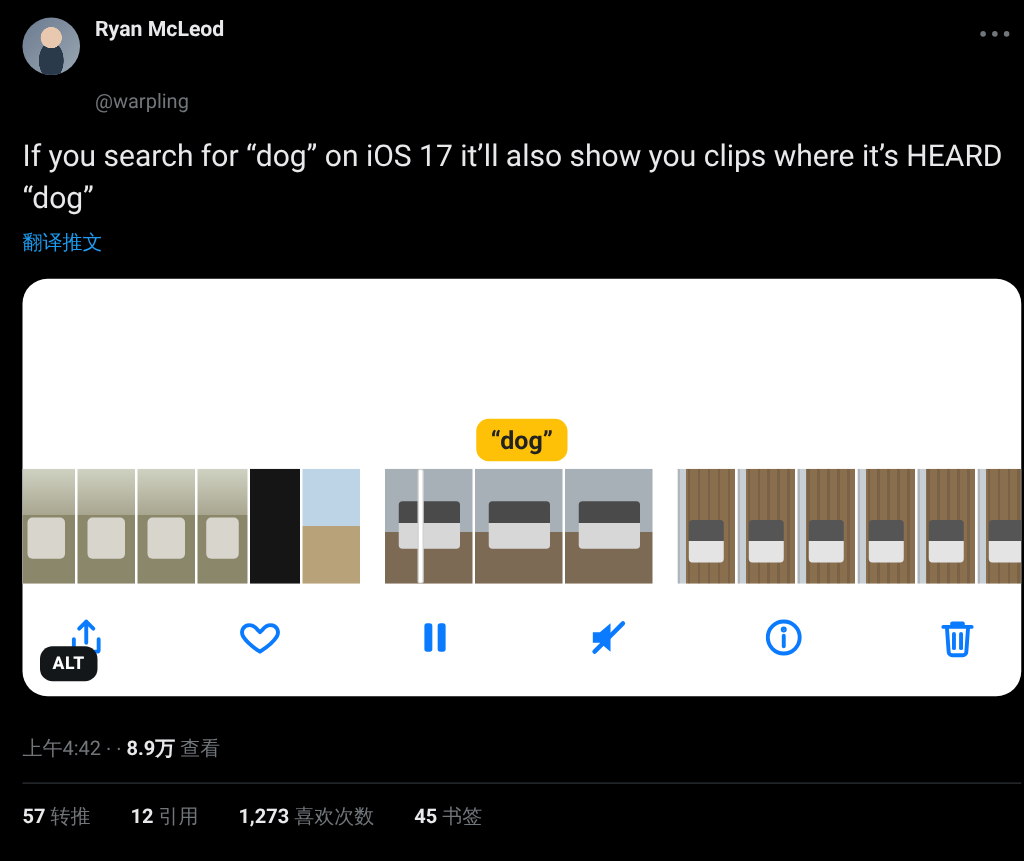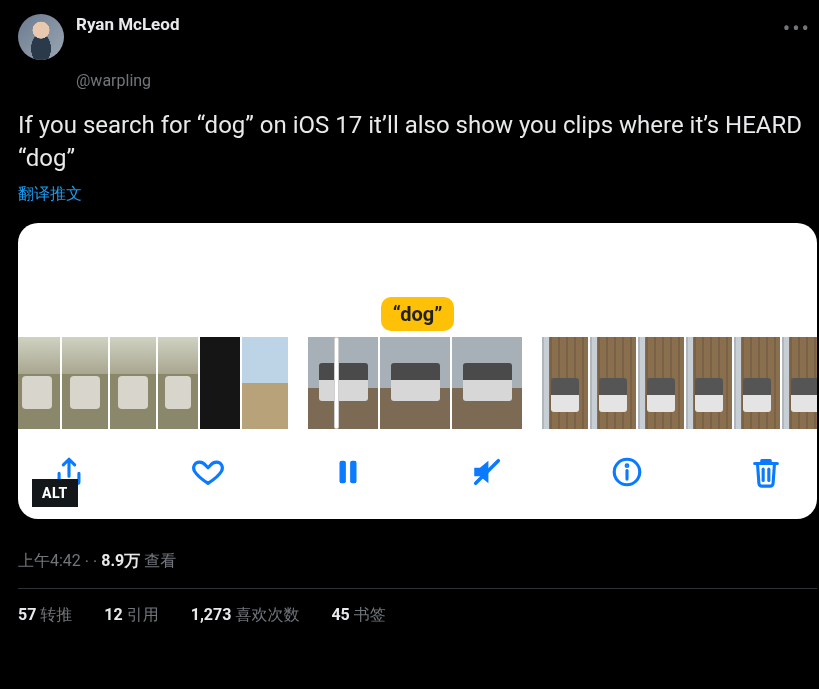--- a/index.html
+++ b/index.html
@@ -8,21 +8,21 @@
   .hdr { display: flex; align-items: flex-start; }
   .avatar { width: 46px; height: 46px; border-radius: 50%; background: linear-gradient(135deg,#6b7a8f,#9aa7b2); flex: none; overflow: hidden; position: relative; }
   .avatar::after { content: ""; position: absolute; inset: 0; background: radial-gradient(circle at 50% 35%, #e8c9b0 0 22%, transparent 23%), radial-gradient(ellipse at 50% 75%, #2b3a4a 0 30%, transparent 31%); }
   .names { margin-left: 12px; line-height: 1.25; }
   .display-name { font-weight: 700; font-size: 17px; color: #e7e9ea; }
   .handle { color: #71767b; font-size: 16px; margin-top: 36px; }
   .more { margin-left: auto; color: #71767b; font-size: 22px; letter-spacing: 2px; padding: 2px 6px; cursor: pointer; }
   .body-text { margin-top: 18px; font-size: 24px; line-height: 1.35; color: #e7e9ea; }
   .translate { margin-top: 10px; color: #1d9bf0; font-size: 16px; cursor: pointer; }
   .media-card { margin-top: 18px; background: #fff; border-radius: 20px; overflow: hidden; position: relative; }
-  .card-top { height: 114px; display: flex; align-items: flex-end; justify-content: center; border-radius: 17px; }
+  .card-top { height: 152px; display: flex; align-items: flex-end; justify-content: center; border-radius: 17px; }
   .dog-label { background: #ffc107; color: #222; font-weight: 700; font-size: 20px; padding: 5px 12px; border-radius: 10px; margin-bottom: 6px; }
   .timeline { height: 92px; display: flex; align-items: stretch; gap: 20px; padding: 0 0 0 0; background: #fff; overflow: hidden; }
   .clip-group { display: flex; gap: 2px; position: relative; }
   .clip-group.left { margin-left: -4px; flex: none; }
   .clip-group.mid { flex: none; position: relative; }
   .clip-group.right { flex: none; }
   .frame { width: 52px; height: 92px; background: #888; }
   .frame.s { width: 46px; }
   .frame.xs { width: 40px; }
   .frame.pup { background: linear-gradient(#cfd2c2,#a9a690 40%,#8b876b 40%,#8b876b); position: relative; }
@@ -32,21 +32,21 @@
   .frame.schn { background: linear-gradient(#a7b0b6 55%, #7d6a55 55%); position: relative; }
   .frame.schn::after { content: ""; position: absolute; left: 15%; right: 15%; top: 28%; bottom: 30%; background: linear-gradient(#4a4a4a 45%, #d7d7d7 45%); border-radius: 3px; }
   .frame.deck { background: linear-gradient(90deg, #c8cfd4 0 15%, #8a6f4f 15%); position: relative; }
   .frame.deck::before { content: ""; position: absolute; inset: 0; background: repeating-linear-gradient(90deg, rgba(0,0,0,0.12) 0 2px, transparent 2px 8px); }
   .frame.deck::after { content: ""; position: absolute; left: 20%; right: 20%; top: 45%; bottom: 18%; background: linear-gradient(#555 50%, #e4e4e4 50%); border-radius: 3px; }
   .playhead { position: absolute; top: 0; bottom: 0; left: 26px; width: 5px; background: #fff; border: 1px solid #cfcfcf; border-radius: 2px; }
   .controls { display: flex; justify-content: space-between; align-items: center; padding: 26px 34px 30px; }
   .ctrl { width: 34px; height: 34px; color: #0a7aff; cursor: pointer; display: flex; align-items: center; justify-content: center; }
   .ctrl svg { width: 100%; height: 100%; stroke: currentColor; fill: none; stroke-width: 2.2; stroke-linecap: round; stroke-linejoin: round; }
   .ctrl.fill svg { fill: currentColor; stroke: none; }
-  .alt-badge { position: absolute; left: 14px; bottom: 12px; background: #14171a; color: #fff; font-weight: 800; font-size: 14px; padding: 6px 10px; border-radius: 0; letter-spacing: 0.5px; cursor: pointer; }
+  .alt-badge { position: absolute; left: 14px; bottom: 12px; background: #14171a; color: #fff; font-weight: 800; font-size: 14px; padding: 6px 10px; border-radius: 10px; letter-spacing: 0.5px; cursor: pointer; }
   .meta { margin-top: 32px; color: #71767b; font-size: 16px; display: flex; align-items: center; flex-wrap: wrap; gap: 4px; }
   .meta .bold { color: #e7e9ea; font-weight: 700; }
   .divider { height: 1px; background: #2f3336; margin-top: 16px; }
   .stats { display: flex; gap: 32px; margin-top: 16px; color: #71767b; font-size: 16px; }
   .stats .n { color: #e7e9ea; font-weight: 700; margin-right: 4px; }
 </style>
 </head>
 <body>
 
 <div class="tweet">

